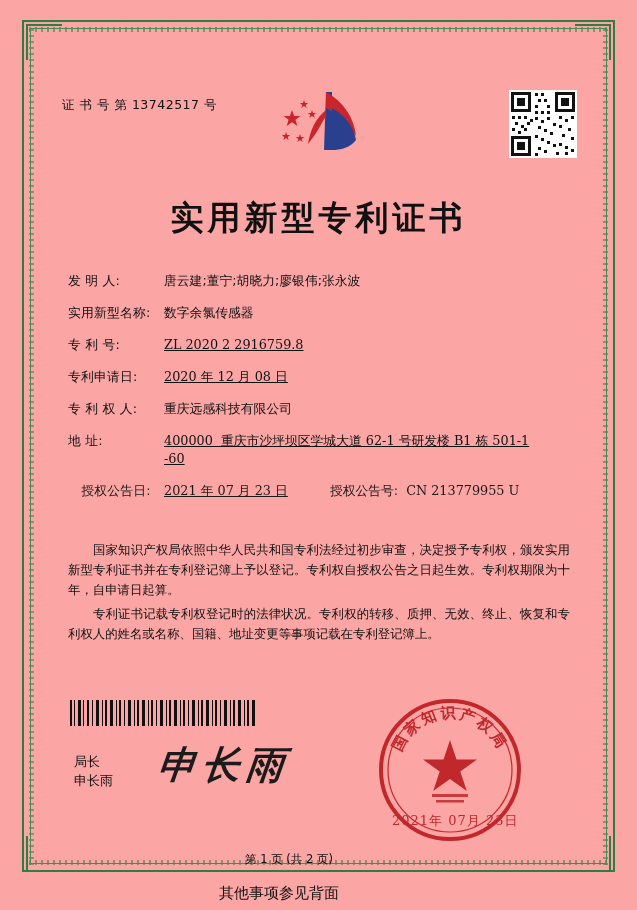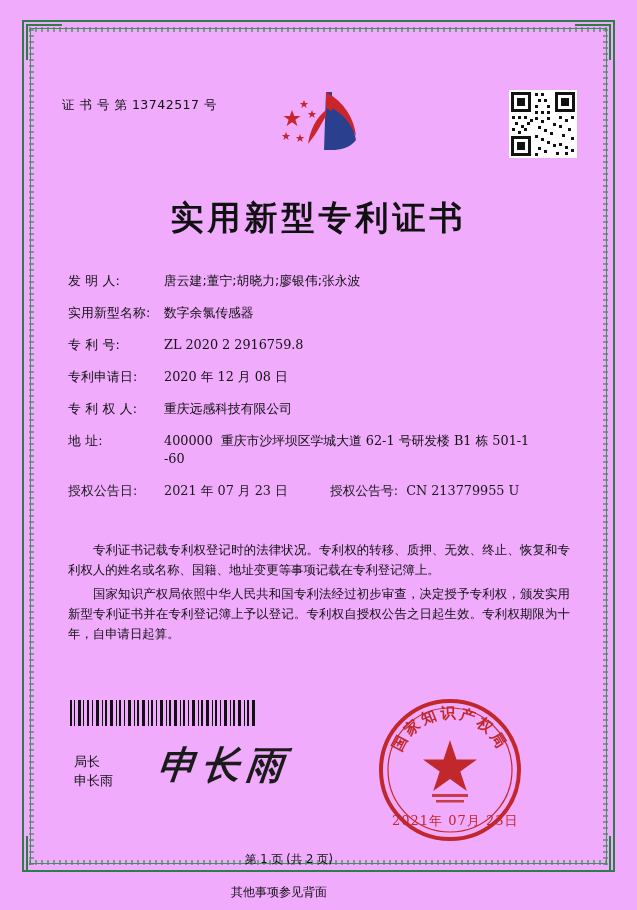--- a/index.html
+++ b/index.html
@@ -14,21 +14,21 @@
     color: #1a1a1a;
     position: relative;
     overflow: hidden;
   }
 
   .page {
     position: absolute;
     left: 0; top: 0;
     width: 637px;
     height: 910px;
-    background: #f0abfc;
+    background: #fca5a5;
   }
 
   
   .border-outer {
     position: absolute;
     left: 22px;
     top: 20px;
     width: 593px;
     height: 852px;
     border: 2px solid #2f7d46;
@@ -129,28 +129,30 @@
     flex: 0 0 96px;
     letter-spacing: 0.2px;
     white-space: nowrap;
   }
   .field-value {
     flex: 1 1 auto;
     white-space: pre-wrap;
   }
   .field-value.mono {
     font-family: "DejaVu Serif", "Liberation Serif", serif;
+    text-decoration: underline;
   }
 
   .dual-row {
     display: flex;
     align-items: flex-start;
     font-size: 12.8px;
     line-height: 18px;
     margin-bottom: 14px;
+    text-align: center;
   }
   .dual-row .second-label {
     margin-left: 42px;
     white-space: nowrap;
   }
   .dual-row .second-value {
     margin-left: 8px;
     white-space: nowrap;
     font-family: "DejaVu Serif", "Liberation Serif", serif;
   }
@@ -229,21 +231,21 @@
     text-align: center;
     font-size: 11.5px;
     color: #111;
   }
   .footnote {
     position: absolute;
     left: 0;
     top: 884px;
     width: 558px;
     text-align: center;
-    font-size: 12px;
+    font-size: 15px;
     color: #111;
   }
 </style>
 </head>
 <body>
 
 <div class="page">
 
   <div class="border-outer"></div>
   <div class="border-guilloche"></div>
@@ -389,22 +391,22 @@
     <div class="dual-row">
       <div class="field-label">授权公告日:</div>
       <div class="field-value mono" style="flex:0 0 auto;">2021 年 07 月 23 日</div>
       <div class="second-label">授权公告号:</div>
       <div class="second-value">CN 213779955 U</div>
     </div>
 
   </div>
 
   <div class="paragraphs">
+    <p>国家知识产权局依照中华人民共和国专利法经过初步审查，决定授予专利权，颁发实用新型专利证书并在专利登记簿上予以登记。专利权自授权公告之日起生效。专利权期限为十年，自申请日起算。</p>
     <p>专利证书记载专利权登记时的法律状况。专利权的转移、质押、无效、终止、恢复和专利权人的姓名或名称、国籍、地址变更等事项记载在专利登记簿上。</p>
-    <p>国家知识产权局依照中华人民共和国专利法经过初步审查，决定授予专利权，颁发实用新型专利证书并在专利登记簿上予以登记。专利权自授权公告之日起生效。专利权期限为十年，自申请日起算。</p>
   </div>
 
   <div class="barcode">
     <svg viewBox="0 0 186 26" width="186" height="26" preserveAspectRatio="none">
       <g fill="#111">
         <rect x="0" y="0" width="2" height="26"></rect>
           <rect x="4" y="0" width="1" height="26"></rect>
         <rect x="8" y="0" width="3" height="26"></rect>
           <rect x="13" y="0" width="1" height="26"></rect>
         <rect x="17" y="0" width="2" height="26"></rect>

